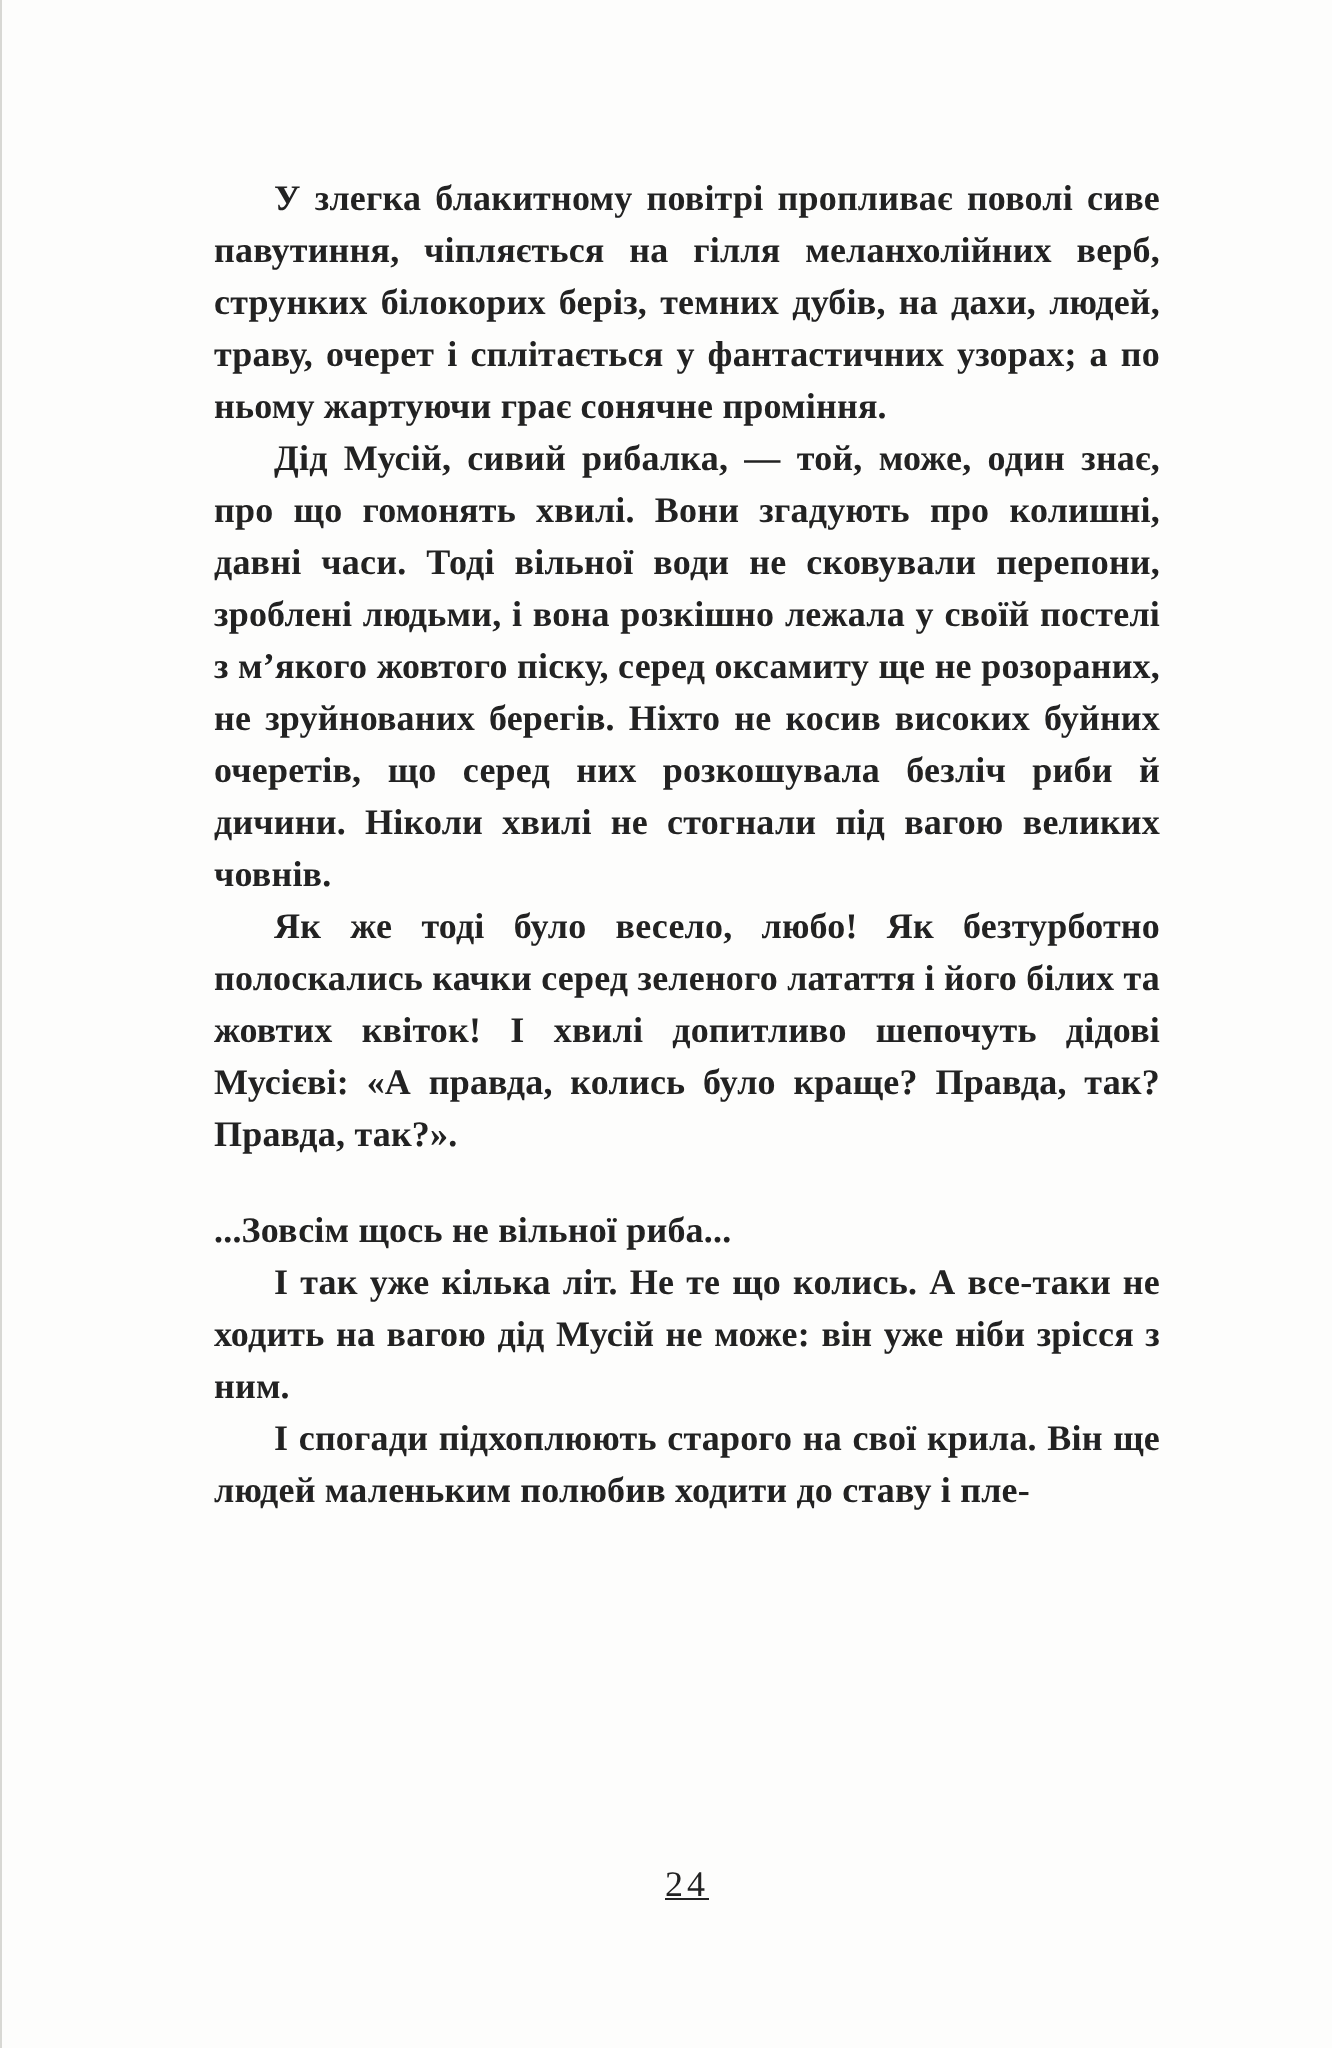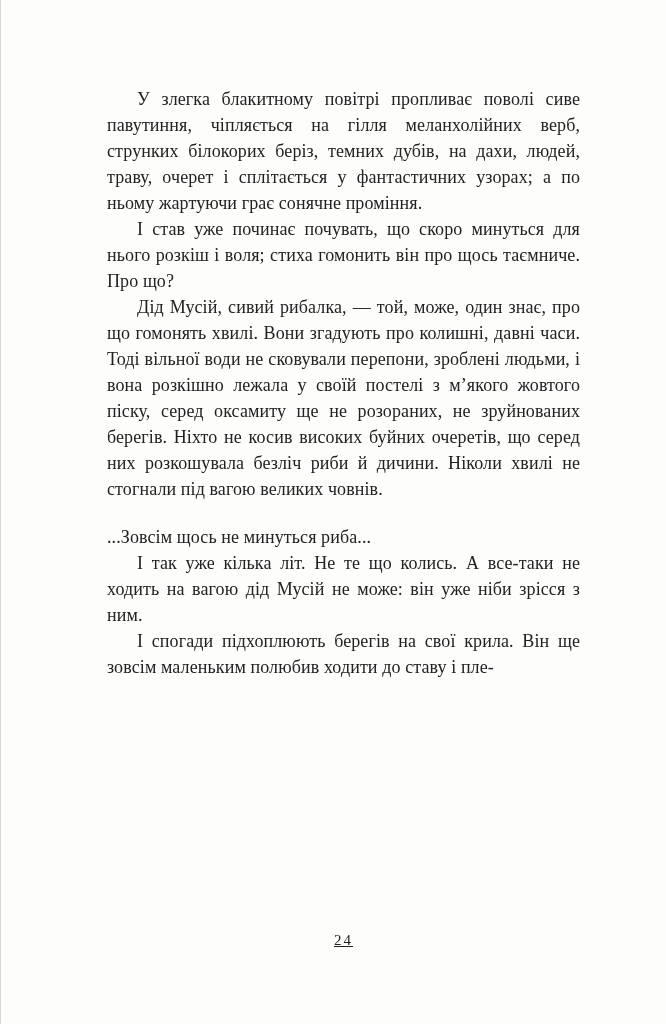--- a/index.html
+++ b/index.html
@@ -38,50 +38,51 @@
     font-size: 18px;
     line-height: 26px;
     color: var(--text-color);
     text-align: justify;
     letter-spacing: 0.1px;
   }
   .page-text p {
     margin: 0;
     padding: 0;
     text-indent: 30px;
+    font-weight: bold;
   }
   .page-text p.no-indent {
     text-indent: 0;
   }
   .page-text p.section-start {
     margin-top: 22px;
   }
   .page-number {
     position: absolute;
     left: 107px;
     width: 473px;
     top: 932px;
     text-align: center;
-    font-size: 15px;
+    font-size: 18px;
     letter-spacing: 2px;
     color: var(--text-color);
     text-decoration: underline;
   }
 </style>
 </head>
 <body>
 
 <div class="book-page">
 
   <div class="page-left-edge"></div>
 
   <div class="page-text">
     <p>У злегка блакитному повітрі пропливає поволі сиве павутиння, чіпляється на гілля меланхолійних верб, струнких білокорих беріз, темних дубів, на дахи, людей, траву, очерет і сплітається у фантастичних узорах; а по ньому жартуючи грає сонячне проміння.</p>
-    <p>І став уже починає почувать, що скоро минуться для нього розкіш і воля; стиха гомонить він про щось таємниче. Про що?</p>
     <p>Дід Мусій, сивий рибалка, — той, може, один знає, про що гомонять хвилі. Вони згадують про колишні, давні часи. Тоді вільної води не сковували перепони, зроблені людьми, і вона розкішно лежала у своїй постелі з м’якого жовтого піску, серед оксамиту ще не розораних, не зруйнованих берегів. Ніхто не косив високих буйних очеретів, що серед них розкошувала безліч риби й дичини. Ніколи хвилі не стогнали під вагою великих човнів.</p>
-    <p class="section-start no-indent">...Зовсім щось не минуться риба...</p>
+    <p>Як же тоді було весело, любо! Як безтурботно полоскались качки серед зеленого латаття і його білих та жовтих квіток! І хвилі допитливо шепочуть дідові Мусієві: «А правда, колись було краще? Правда, так? Правда, так?».</p>
+    <p class="section-start no-indent">...Зовсім щось не вільної риба...</p>
     <p>І так уже кілька літ. Не те що колись. А все-таки не ходить на вагою дід Мусій не може: він уже ніби зрісся з ним.</p>
-    <p>І спогади підхоплюють берегів на свої крила. Він ще зовсім маленьким полюбив ходити до ставу і пле-</p>
+    <p>І спогади підхоплюють старого на свої крила. Він ще людей маленьким полюбив ходити до ставу і пле-</p>
   </div>
 
   <div class="page-number">24</div>
 
 </div>
 
 </body></html>

